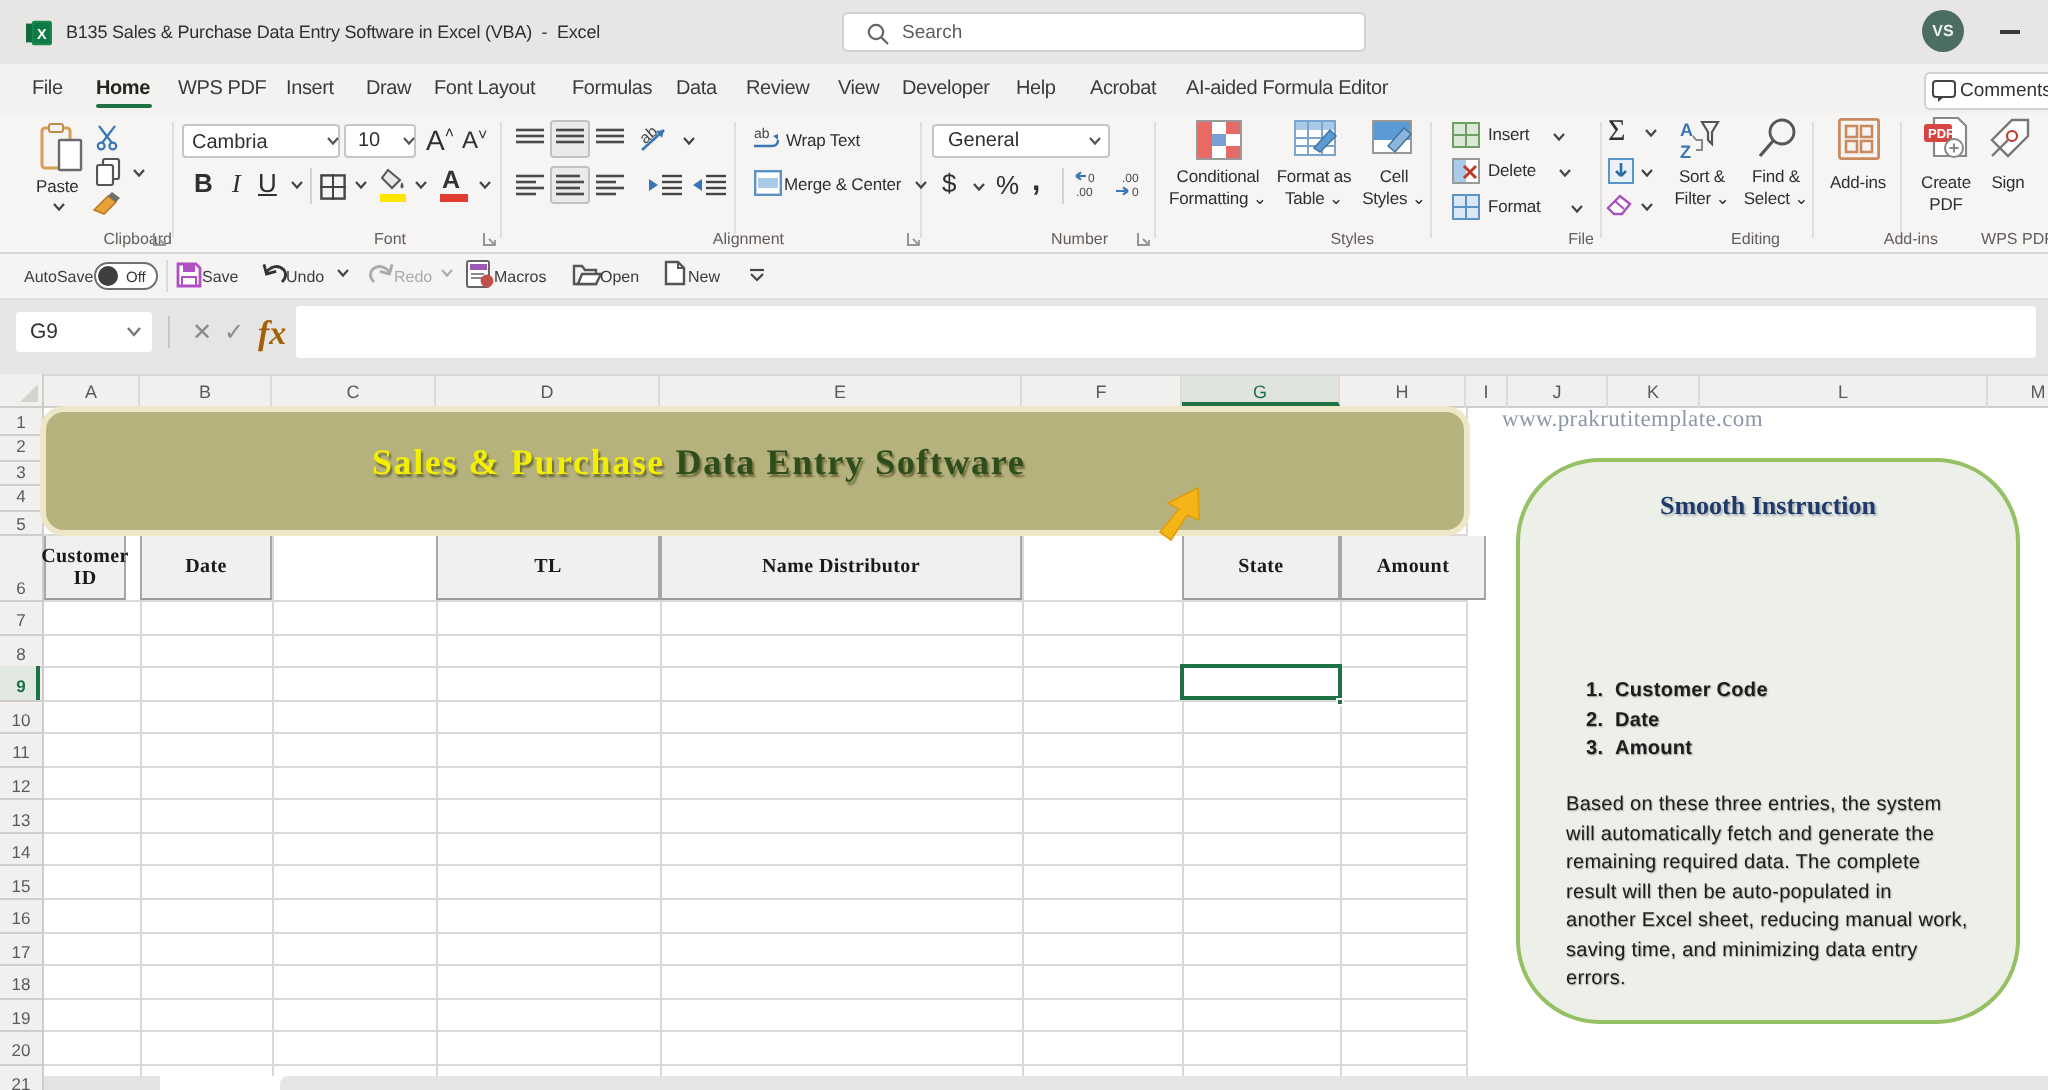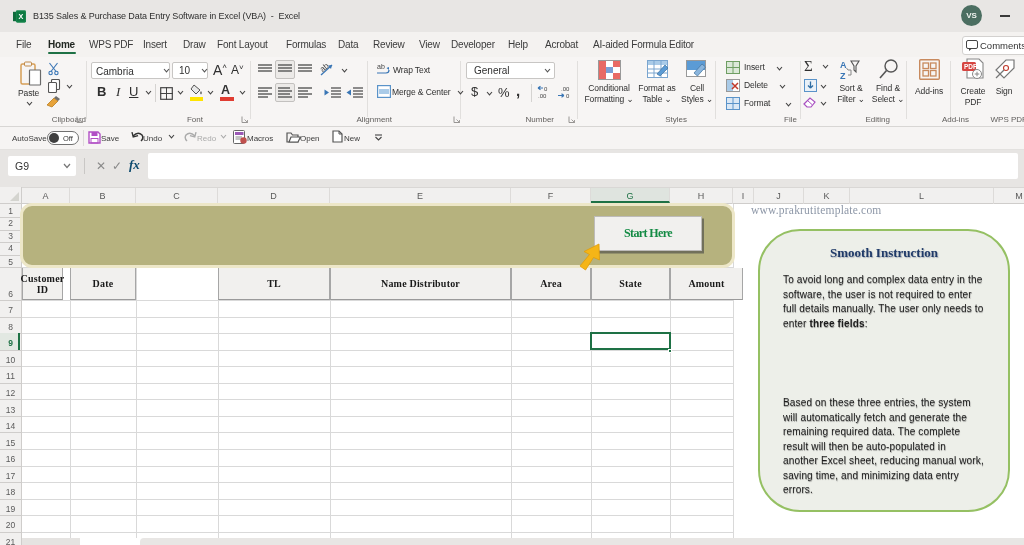--- a/index.html
+++ b/index.html
@@ -68,20 +68,27 @@
 <div id="root">
 
 <div id="tbar"></div>
 <svg class="ic" style="left:13px;top:10px" width="13" height="13" viewBox="0 0 18 17">
  <rect x="0" y="2" width="9" height="13" fill="#0f6b3c"></rect>
  <rect x="4" y="0" width="14" height="17" rx="2" fill="#17864d"></rect>
  <rect x="5.5" y="1.5" width="11" height="14" rx="1.5" fill="#0e7a43"></rect>
  <text x="11" y="12.5" font-size="10" font-weight="bold" fill="#fff" text-anchor="middle" font-family="Liberation Sans">X</text>
 </svg>
 <div id="title">B135 Sales &amp; Purchase Data Entry Software in Excel (VBA)&nbsp;&nbsp;-&nbsp;&nbsp;Excel</div>
+<div id="search">
+ <svg class="ic" style="left:11px;top:4px" width="12" height="12" viewBox="0 0 12 12">
+        <circle cx="5" cy="5" r="3.6" fill="none" stroke="#666" stroke-width="1.1"></circle>
+        <line x1="7.8" y1="7.8" x2="11" y2="11" stroke="#666" stroke-width="1.1"></line>
+      </svg>
+ <span>Search</span>
+</div>
 <div id="avatar">VS</div>
 <div id="minb"></div>
 
 <div id="menu"></div>
 <div class="mi" style="left:16px">File</div>
 <div class="mi" id="homei" style="left:48px">Home</div>
 <div class="mi" style="left:89px">WPS PDF</div>
 <div class="mi" style="left:143px">Insert</div>
 <div class="mi" style="left:183px">Draw</div>
 <div class="mi" style="left:217px">Font Layout</div>
@@ -449,21 +456,21 @@
     </svg>
 
 <div id="fbar"></div>
 <div id="namebox">G9</div>
 <svg class="ic" style="left:63px;top:163px" width="8" height="6" viewBox="0 0 8 6">
       <path d="M1 1 L4 4.5 L7 1" fill="none" stroke="#777" stroke-width="1.2"></path>
     </svg>
 <div class="abs" style="left:84px;top:158px;width:1px;height:16px;background:#c9c7c5"></div>
 <div class="abs" style="left:96px;top:159px;font-size:12px;color:#8a8a8a">✕</div>
 <div class="abs" style="left:112px;top:159px;font-size:12px;color:#8a8a8a">✓</div>
-<div class="abs" style="left:129px;top:157px;font-family:'Liberation Serif',serif;font-style:italic;font-weight:bold;font-size:13px;color:#0c4a6e">fx</div>
+<div class="abs" style="left:129px;top:157px;font-family:'Liberation Serif',serif;font-style:italic;font-weight:bold;font-size:17px;color:#a16207">fx</div>
 <div id="finput"></div>
 
 <div id="corner"><svg width="22" height="17">
         <path d="M19 14 L19 5 L10 14 Z" fill="#d4d4cf"></path>
       </svg></div>
 <div id="colhdr"></div>
 <div class="ch" style="left:22px;top:188px;width:48px;position:absolute">A</div>
 <div class="ch" style="left:70px;top:188px;width:66px;position:absolute">B</div>
 <div class="ch" style="left:136px;top:188px;width:82px;position:absolute">C</div>
 <div class="ch" style="left:218px;top:188px;width:112px;position:absolute">D</div>
@@ -525,21 +532,20 @@
 <div class="vline" style="left:218px;top:267px;height:271px"></div>
 <div class="vline" style="left:330px;top:267px;height:271px"></div>
 <div class="vline" style="left:511px;top:267px;height:271px"></div>
 <div class="vline" style="left:591px;top:267px;height:271px"></div>
 <div class="vline" style="left:670px;top:267px;height:271px"></div>
 <div class="vline" style="left:733px;top:204px;height:334px"></div>
 <div class="th" style="left:22px;width:41px">Customer<br>ID</div>
 <div class="th" style="left:70px;width:66px">Date</div>
 <div class="th" style="left:218px;width:112px">TL</div>
 <div class="th" style="left:330px;width:181px">Name Distributor</div>
-<div class="th" style="left:511px;width:80px">Area</div>
 <div class="th" style="left:591px;width:79px">State</div>
 <div class="th" style="left:670px;width:73px">Amount</div>
 
 <div class="hline" style="left:22px;top:267.0px;width:711px"></div>
 <div class="hline" style="left:22px;top:300.0px;width:711px"></div>
 <div class="hline" style="left:22px;top:316.6px;width:711px"></div>
 <div class="hline" style="left:22px;top:333.1px;width:711px"></div>
 <div class="hline" style="left:22px;top:349.7px;width:711px"></div>
 <div class="hline" style="left:22px;top:366.2px;width:711px"></div>
 <div class="hline" style="left:22px;top:382.8px;width:711px"></div>
@@ -550,28 +556,28 @@
 <div class="hline" style="left:22px;top:465.5px;width:711px"></div>
 <div class="hline" style="left:22px;top:482.1px;width:711px"></div>
 <div class="hline" style="left:22px;top:498.6px;width:711px"></div>
 <div class="hline" style="left:22px;top:515.2px;width:711px"></div>
 <div class="hline" style="left:22px;top:531.7px;width:711px"></div>
 
 <div id="sel"></div>
 <div id="selhandle"></div>
 
 <div id="banner">
- <div id="startbtn">Start Here</div>
+ <div id="btitle"><span class="y">Sales &amp; Purchase </span><span class="g">Data Entry Software</span></div>
 </div>
 <svg class="ic" style="left:573px;top:243px" width="29" height="28" viewBox="0 0 29 28">
  <path d="M26 1 L11 8.5 L16.5 11.5 L7 23 L12.5 27 L20.5 14.5 L26.5 17 Z" fill="#f5b517" stroke="#e09c0a" stroke-width="0.8"></path>
 </svg>
 
 <div id="weburl">www.prakrutitemplate.com</div>
 <div id="panel">
  <div id="ptitle">Smooth Instruction</div>
- <div class="ptext" style="left:23px;top:42px;white-space:nowrap">To avoid long and complex data entry in the<br>software, the user is not required to enter<br>full details manually. The user only needs to<br>enter <b>three fields</b>:</div>
+ <div class="ptext" style="left:33px;top:108px;font-weight:bold">1.&nbsp;&nbsp;Customer Code<br>2.&nbsp;&nbsp;Date<br>3.&nbsp;&nbsp;Amount</div>
  <div class="ptext" style="left:23px;top:165px;white-space:nowrap">Based on these three entries, the system<br>will automatically fetch and generate the<br>remaining required data. The complete<br>result will then be auto-populated in<br>another Excel sheet, reducing manual work,<br>saving time, and minimizing data entry<br>errors.</div>
 </div>
 
 <div id="bstrip1"></div>
 <div id="bstrip2"></div>
 
 </div>
 </body></html>

